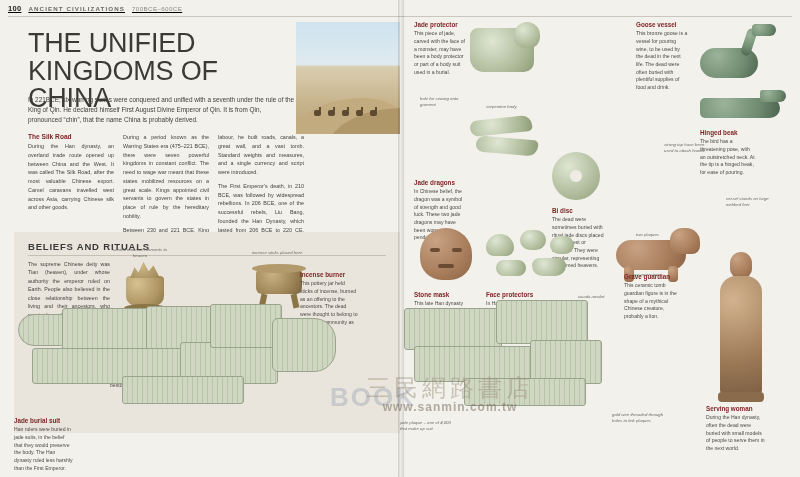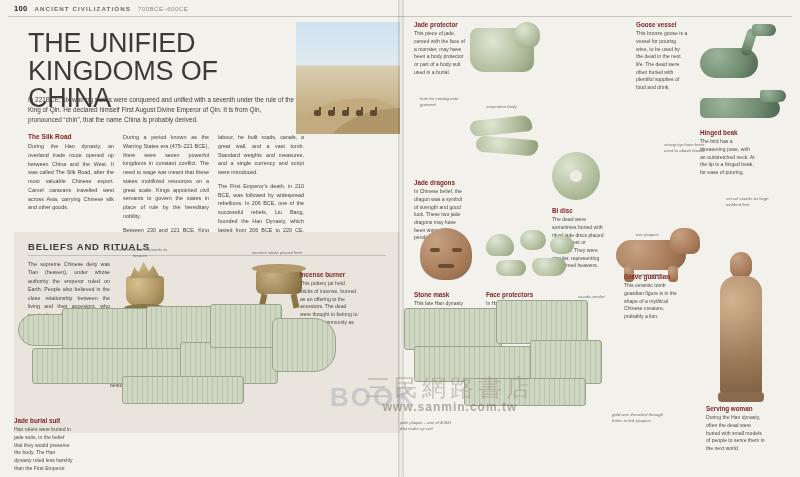--- a/index.html
+++ b/index.html
@@ -17,21 +17,21 @@
   .gutter{
     position:absolute;left:398px;top:0;width:6px;height:477px;
     background:linear-gradient(to right, rgba(0,0,0,0.16), rgba(0,0,0,0.02) 40%, rgba(0,0,0,0.12));
     z-index:40;pointer-events:none;
   }
   
   .page-header{
     position:absolute;top:0;left:0;width:800px;height:16px;
     box-sizing:border-box;
   }
-  .hdr-left{position:absolute;left:0;top:0;width:398px;height:16px;display:flex;align-items:center;gap:7px;padding-left:14px;box-sizing:border-box;}
+  .hdr-left{position:absolute;left:0;top:0;width:398px;height:16px;display:flex;align-items:center;gap:7px;padding-left:8px;box-sizing:border-box;text-decoration:underline;}
   .hdr-right{position:absolute;left:404px;top:0;width:396px;height:16px;display:flex;align-items:center;justify-content:flex-end;gap:8px;padding-right:8px;box-sizing:border-box;}
   .folio{font-size:7.5px;font-weight:bold;color:#222;letter-spacing:.3px;}
   .runhead{font-size:6.2px;font-weight:bold;letter-spacing:1.1px;color:#6a6a68;text-transform:uppercase;}
   .daterange{font-size:6.2px;color:#8a8987;letter-spacing:.4px;}
   .rule{position:absolute;top:15.5px;left:8px;width:784px;height:.6px;background:#c9c6bf;}
 
   
   .title{
     position:absolute;left:28px;top:30px;width:270px;
     font-size:27px;line-height:1.02;color:#3b3a36;font-weight:normal;

